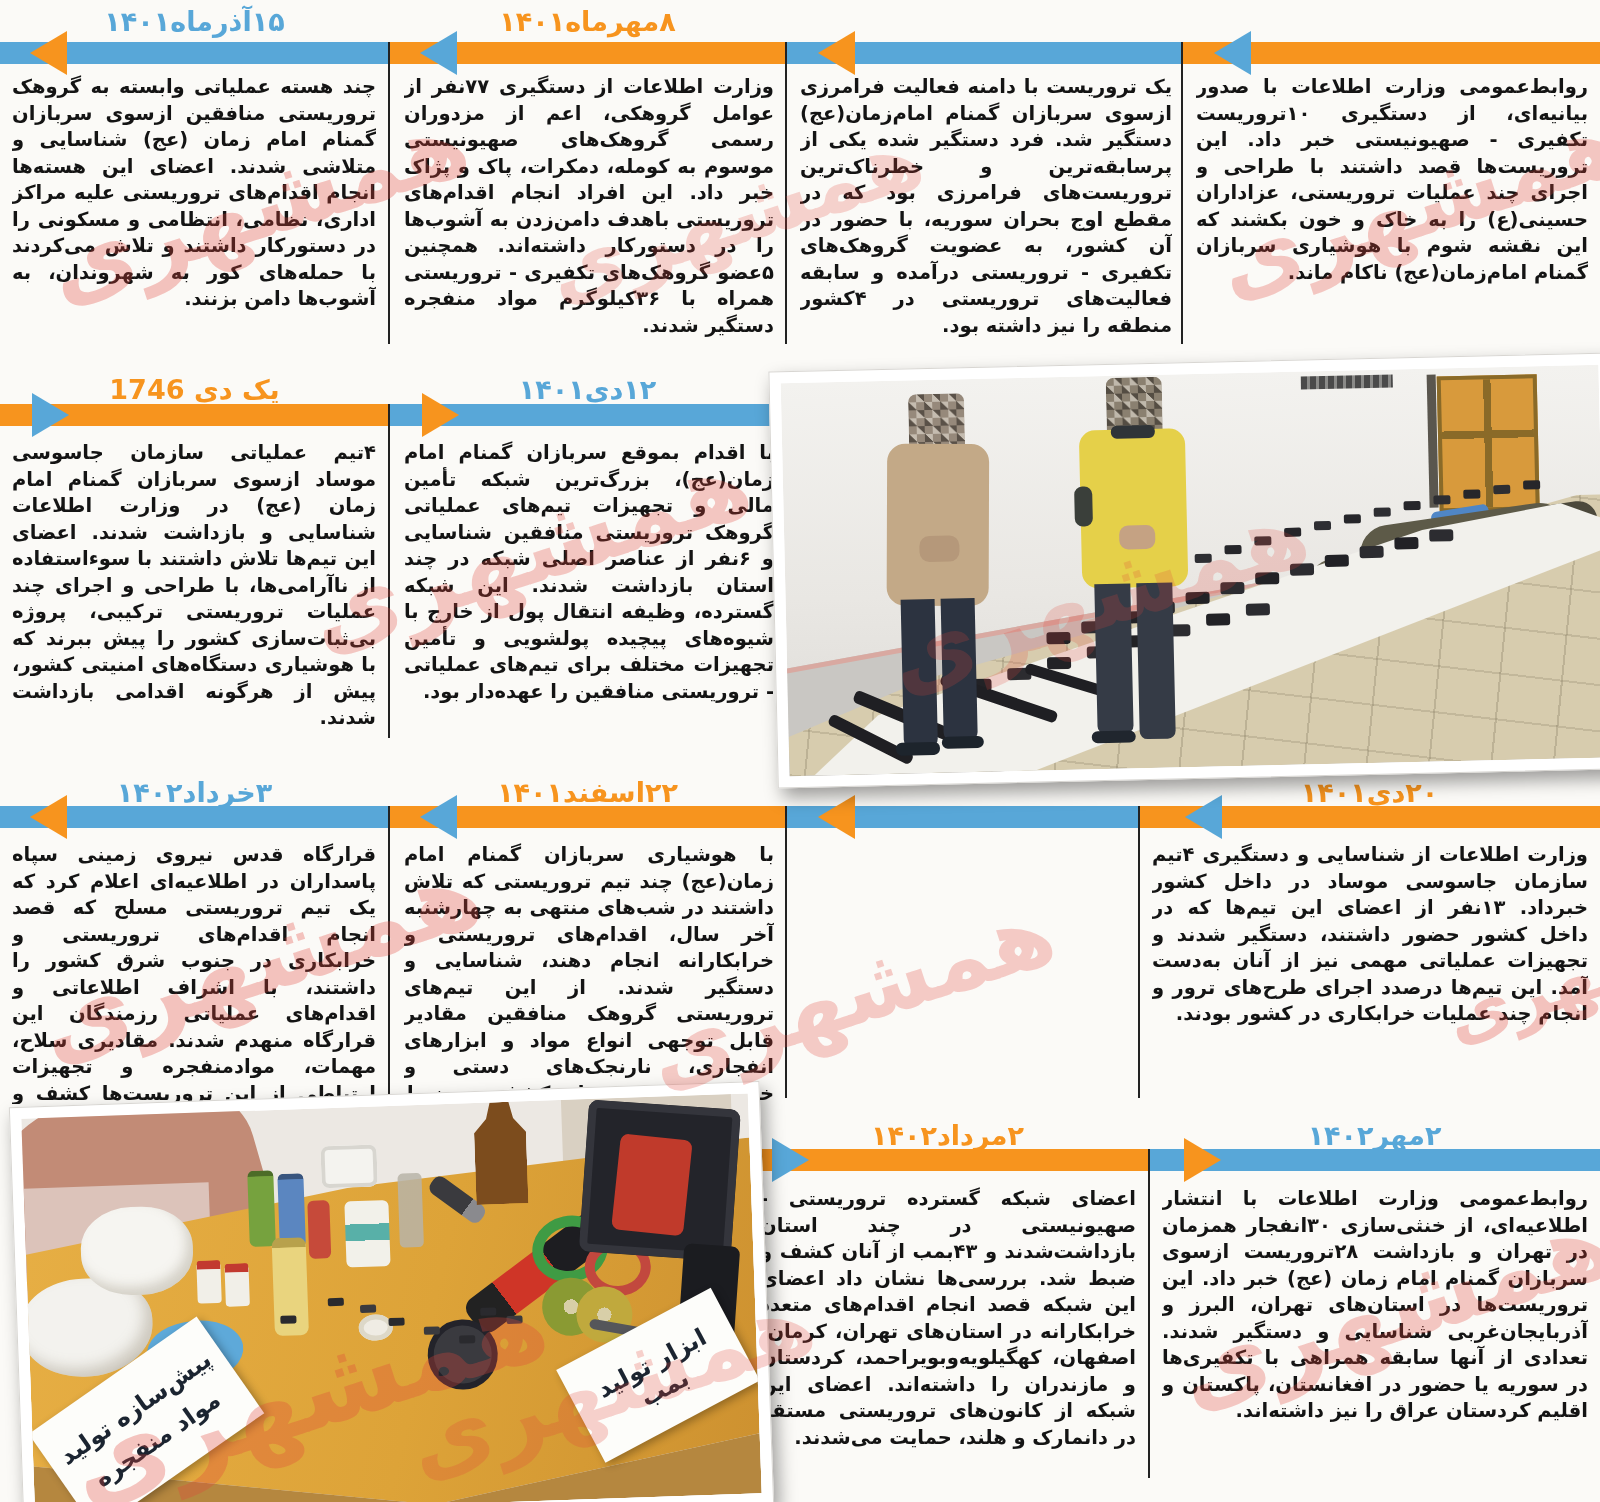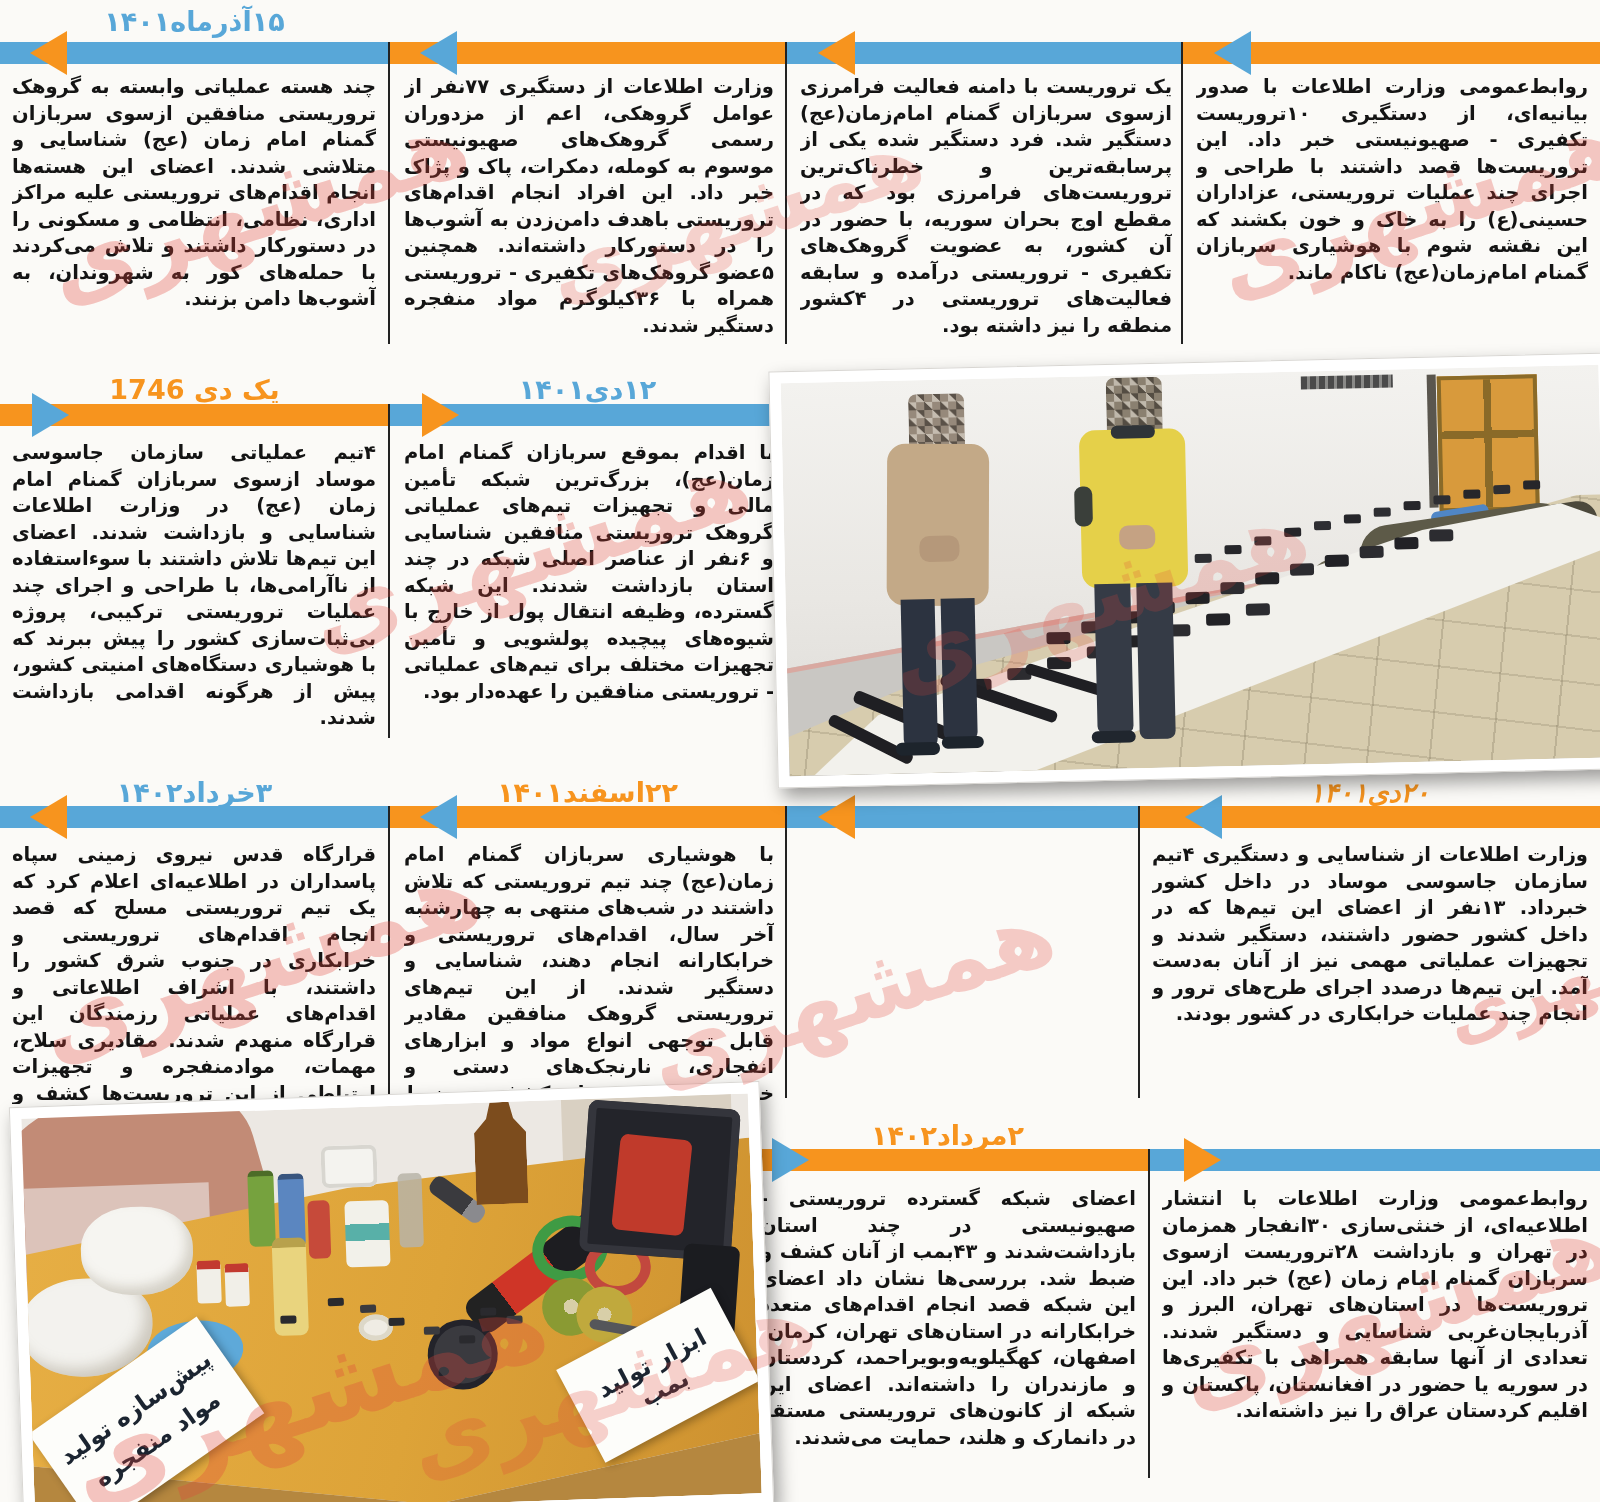--- a/index.html
+++ b/index.html
@@ -72,20 +72,21 @@
        align-items:center;justify-content:center;font-weight:bold;color:#1b2430;direction:rtl;text-align:center;z-index:5;}
   .p2bits{left:0;top:0;width:16px;height:8px;background:transparent;border-radius:2px;box-shadow:
      360px 212px #2a2a2e,395px 222px #3a3a3e,430px 232px #2a2a2e,300px 190px #2a2a2e,332px 198px #3a3a3e,
      452px 205px #2a2a2e,478px 214px #3a3a3e,252px 206px #2a2a2e;}
 </style>
 </head>
 <body>
 
 <div id="page">
 
+  <div class="date o" style="left:389px;top:4px;width:397px;">۸مهرماه۱۴۰۱</div>
   <div class="date b" style="left:0px;top:4px;width:389px;">۱۵آذرماه۱۴۰۱</div>
 
   <div class="seg b" style="left:0;width:389px;top:42px;"></div>
   <div class="seg o" style="left:389px;width:397px;top:42px;"></div>
   <div class="seg b" style="left:786px;width:396px;top:42px;"></div>
   <div class="seg o" style="left:1182px;width:418px;top:42px;"></div>
   <div class="tri l o" style="left:30px;top:31px;"></div>
   <div class="tri l b" style="left:420px;top:31px;"></div>
   <div class="tri l o" style="left:818px;top:31px;"></div>
   <div class="tri l b" style="left:1214px;top:31px;"></div>
@@ -144,39 +145,40 @@
         <div class="abs" style="left:44px;top:50px;width:44px;height:13px;background:#2f3438;border-radius:6px;"></div>
         <div class="abs" style="left:6px;top:110px;width:18px;height:40px;background:#3a3f3a;border-radius:8px;"></div>
         <div class="abs" style="left:50px;top:150px;width:36px;height:24px;background:#c5a283;border-radius:9px;"></div>
         <div class="abs" style="left:24px;top:208px;width:36px;height:150px;background:#353b46;border-radius:0 0 8px 8px;"></div>
         <div class="abs" style="left:66px;top:208px;width:36px;height:156px;background:#353b46;border-radius:0 0 8px 8px;"></div>
         <div class="abs" style="left:18px;top:355px;width:44px;height:12px;background:#20262e;border-radius:6px;"></div>
       </div>
     </div>
   </div>
 
-  <div class="date o" style="left:1139px;top:775px;width:461px;font-style:italic;">۲۰دی۱۴۰۱</div>
+  <div class="date o" style="left:1139px;top:775px;width:461px;">۲۰دی۱۴۰۱</div>
   <div class="date o" style="left:389px;top:775px;width:397px;">۲۲اسفند۱۴۰۱</div>
   <div class="date b" style="left:0px;top:775px;width:389px;">۳خرداد۱۴۰۲</div>
   <div class="seg b" style="left:0;width:389px;top:806px;"></div>
   <div class="seg o" style="left:389px;width:397px;top:806px;"></div>
   <div class="seg b" style="left:786px;width:353px;top:806px;"></div>
   <div class="seg o" style="left:1139px;width:461px;top:806px;"></div>
   <div class="tri l o" style="left:30px;top:795px;"></div>
   <div class="tri l b" style="left:420px;top:795px;"></div>
   <div class="tri l o" style="left:818px;top:795px;"></div>
   <div class="tri l b" style="left:1185px;top:795px;"></div>
   <div class="vdiv" style="left:388px;top:806px;height:292px;"></div>
   <div class="vdiv" style="left:785px;top:806px;height:292px;"></div>
   <div class="vdiv" style="left:1138px;top:806px;height:292px;"></div>
   <div class="txt" style="left:1152px;top:842px;width:436px;height:262px;">وزارت اطلاعات از شناسایی و دستگیری ۴تیم سازمان جاسوسی موساد در داخل کشور خبرداد. ۱۳نفر از اعضای این تیم‌ها که در داخل کشور حضور داشتند، دستگیر شدند و تجهیزات عملیاتی مهمی نیز از آنان به‌دست آمد. این تیم‌ها درصدد اجرای طرح‌های ترور و انجام چند عملیات خرابکاری در کشور بودند.</div>
   <div class="txt" style="left:404px;top:842px;width:370px;height:262px;">با هوشیاری سربازان گمنام امام زمان(عج) چند تیم تروریستی که تلاش داشتند در شب‌های منتهی به چهارشنبه آخر سال، اقدام‌های تروریستی و خرابکارانه انجام دهند، شناسایی و دستگیر شدند. از این تیم‌های تروریستی گروهک منافقین مقادیر قابل توجهی انواع مواد و ابزارهای انفجاری، نارنجک‌های دستی و خمپاره‌های دست‌ساز کشف و ضبط شد.</div>
   <div class="txt" style="left:12px;top:842px;width:364px;height:262px;">قرارگاه قدس نیروی زمینی سپاه پاسداران در اطلاعیه‌ای اعلام کرد که یک تیم تروریستی مسلح که قصد انجام اقدام‌های تروریستی و خرابکاری در جنوب شرق کشور را داشتند، با اشراف اطلاعاتی و اقدام‌های عملیاتی رزمندگان این قرارگاه منهدم شدند. مقادیری سلاح، مهمات، موادمنفجره و تجهیزات ارتباطی از این تروریست‌ها کشف و ضبط شد.</div>
 
   <div class="date o" style="left:746px;top:1118px;width:403px;">۲مرداد۱۴۰۲</div>
+  <div class="date b" style="left:1149px;top:1118px;width:451px;">۲مهر۱۴۰۲</div>
   <div class="seg o" style="left:737px;width:412px;top:1149px;"></div>
   <div class="seg b" style="left:1149px;width:451px;top:1149px;"></div>
   <div class="tri r b" style="left:772px;top:1138px;"></div>
   <div class="tri r o" style="left:1184px;top:1138px;"></div>
   <div class="vdiv" style="left:746px;top:1170px;height:308px;"></div>
   <div class="vdiv" style="left:1148px;top:1149px;height:329px;"></div>
   <div class="txt" style="left:760px;top:1186px;width:376px;height:296px;">اعضای شبکه گسترده تروریستی - صهیونیستی در چند استان بازداشت‌شدند و ۴۳بمب از آنان کشف و ضبط شد. بررسی‌ها نشان داد اعضای این شبکه قصد انجام اقدام‌های متعدد خرابکارانه در استان‌های تهران، کرمان، اصفهان، کهگیلویه‌وبویراحمد، کردستان و مازندران را داشته‌اند. اعضای این شبکه از کانون‌های تروریستی مستقر در دانمارک و هلند، حمایت می‌شدند.</div>
   <div class="txt" style="left:1162px;top:1186px;width:426px;height:296px;">روابط‌عمومی وزارت اطلاعات با انتشار اطلاعیه‌ای، از خنثی‌سازی ۳۰انفجار همزمان در تهران و بازداشت ۲۸تروریست ازسوی سربازان گمنام امام زمان (عج) خبر داد. این تروریست‌ها در استان‌های تهران، البرز و آذربایجان‌غربی شناسایی و دستگیر شدند. تعدادی از آنها سابقه همراهی با تکفیری‌ها در سوریه یا حضور در افغانستان، پاکستان و اقلیم کردستان عراق را نیز داشته‌اند.</div>
 
   <div class="photo" style="left:16px;top:1094px;width:727px;height:400px;transform:rotate(-2deg);">

